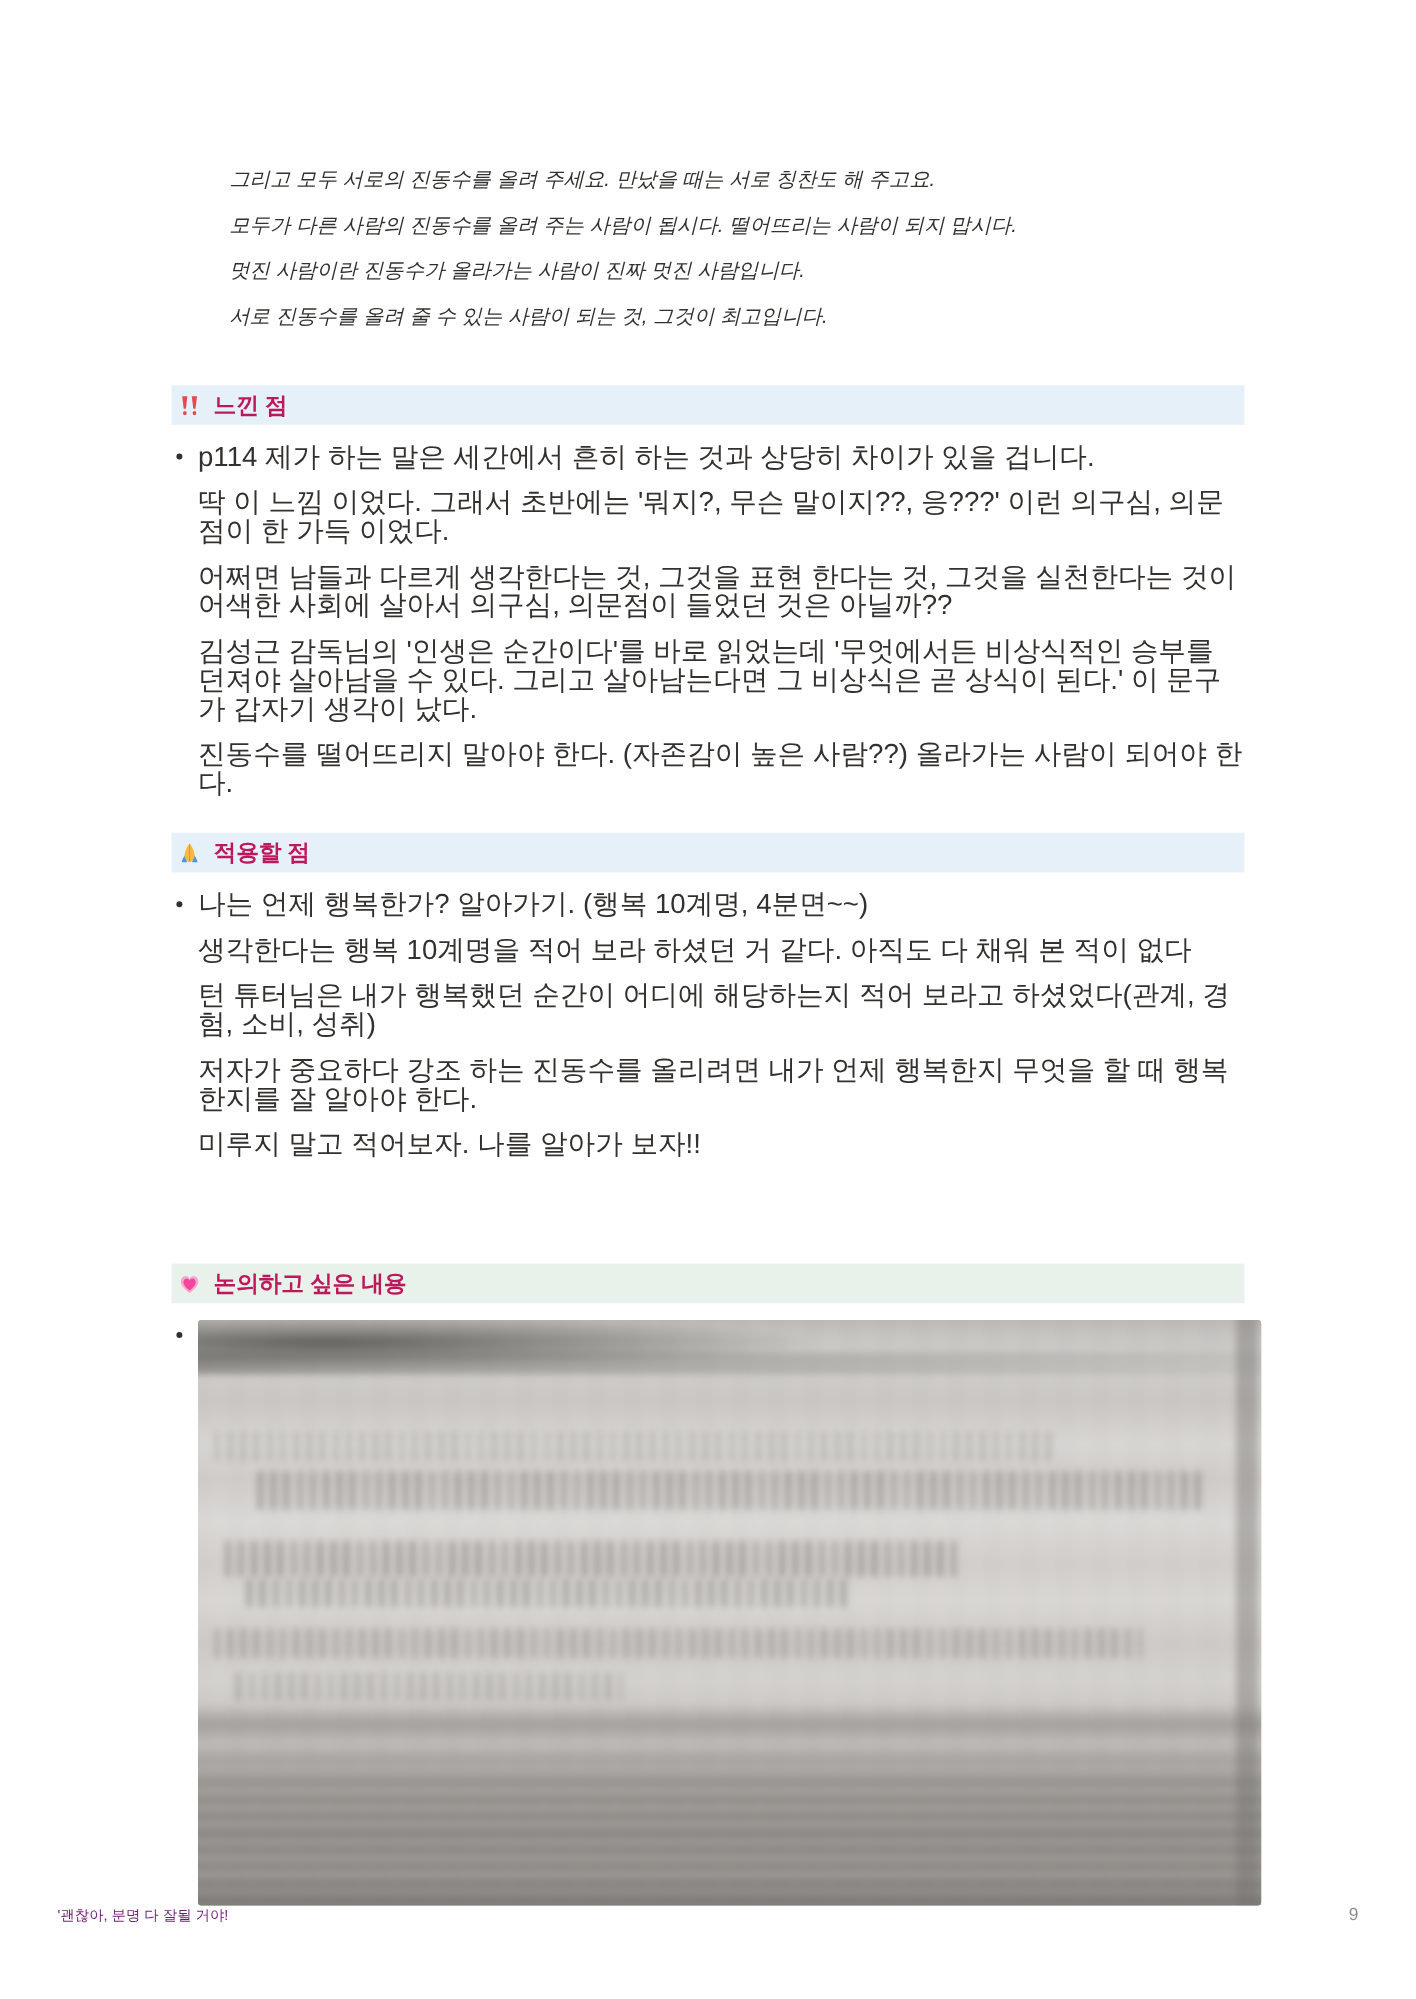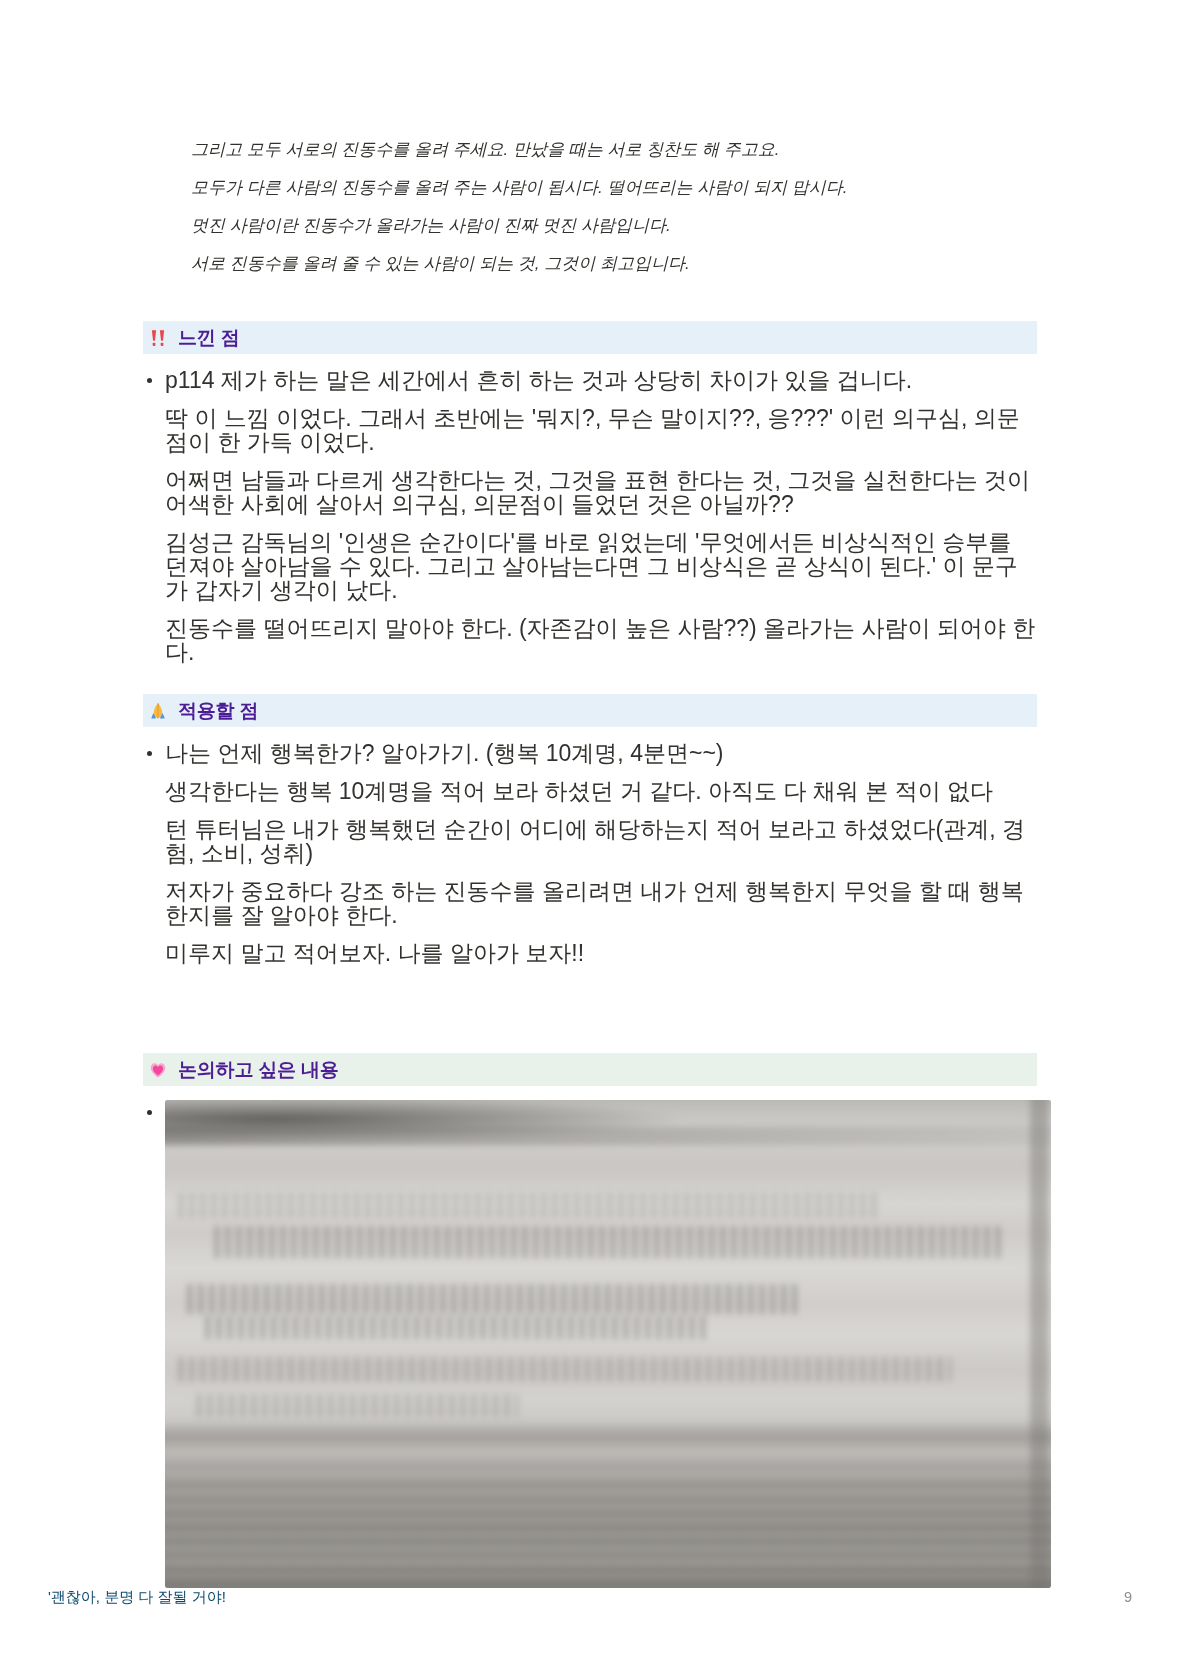--- a/index.html
+++ b/index.html
@@ -24,21 +24,21 @@
     display: flex;
     align-items: center;
     gap: 9px;
     padding-left: 4px;
   }
   .sec-header.blue  { background: #e6f0f8; }
   .sec-header.green { background: #e9f1eb; }
   .sec-header h2 {
     font-size: 19px;
     font-weight: 700;
-    color: #4c1d95;
+    color: #be185d;
     letter-spacing: -0.2px;
   }
   .sec-icon { width: 22px; height: 22px; display: inline-flex; align-items: center; justify-content: center; flex: 0 0 auto; }
   .sec-icon svg { width: 20px; height: 20px; display: block; }
 
   ul.notes {
     list-style: none;
     margin: 14px 140px 0 143px;
     padding: 0;
   }
@@ -130,21 +130,21 @@
 
   .footer {
     position: absolute;
     left: 48px;
     right: 48px;
     top: 1588px;
     display: flex;
     justify-content: space-between;
     align-items: baseline;
   }
-  .footer .quote { font-size: 15px; color: #0c4a6e; }
+  .footer .quote { font-size: 12px; color: #701a75; }
   .footer .pageno { font-size: 14.5px; color: #8f8d8a; }
 </style>
 </head>
 <body>
 
 <div class="page">
 
   <div class="intro">
     <p>그리고 모두 서로의 진동수를 올려 주세요. 만났을 때는 서로 칭찬도 해 주고요.</p>
     <p>모두가 다른 사람의 진동수를 올려 주는 사람이 됩시다. 떨어뜨리는 사람이 되지 맙시다.</p>

